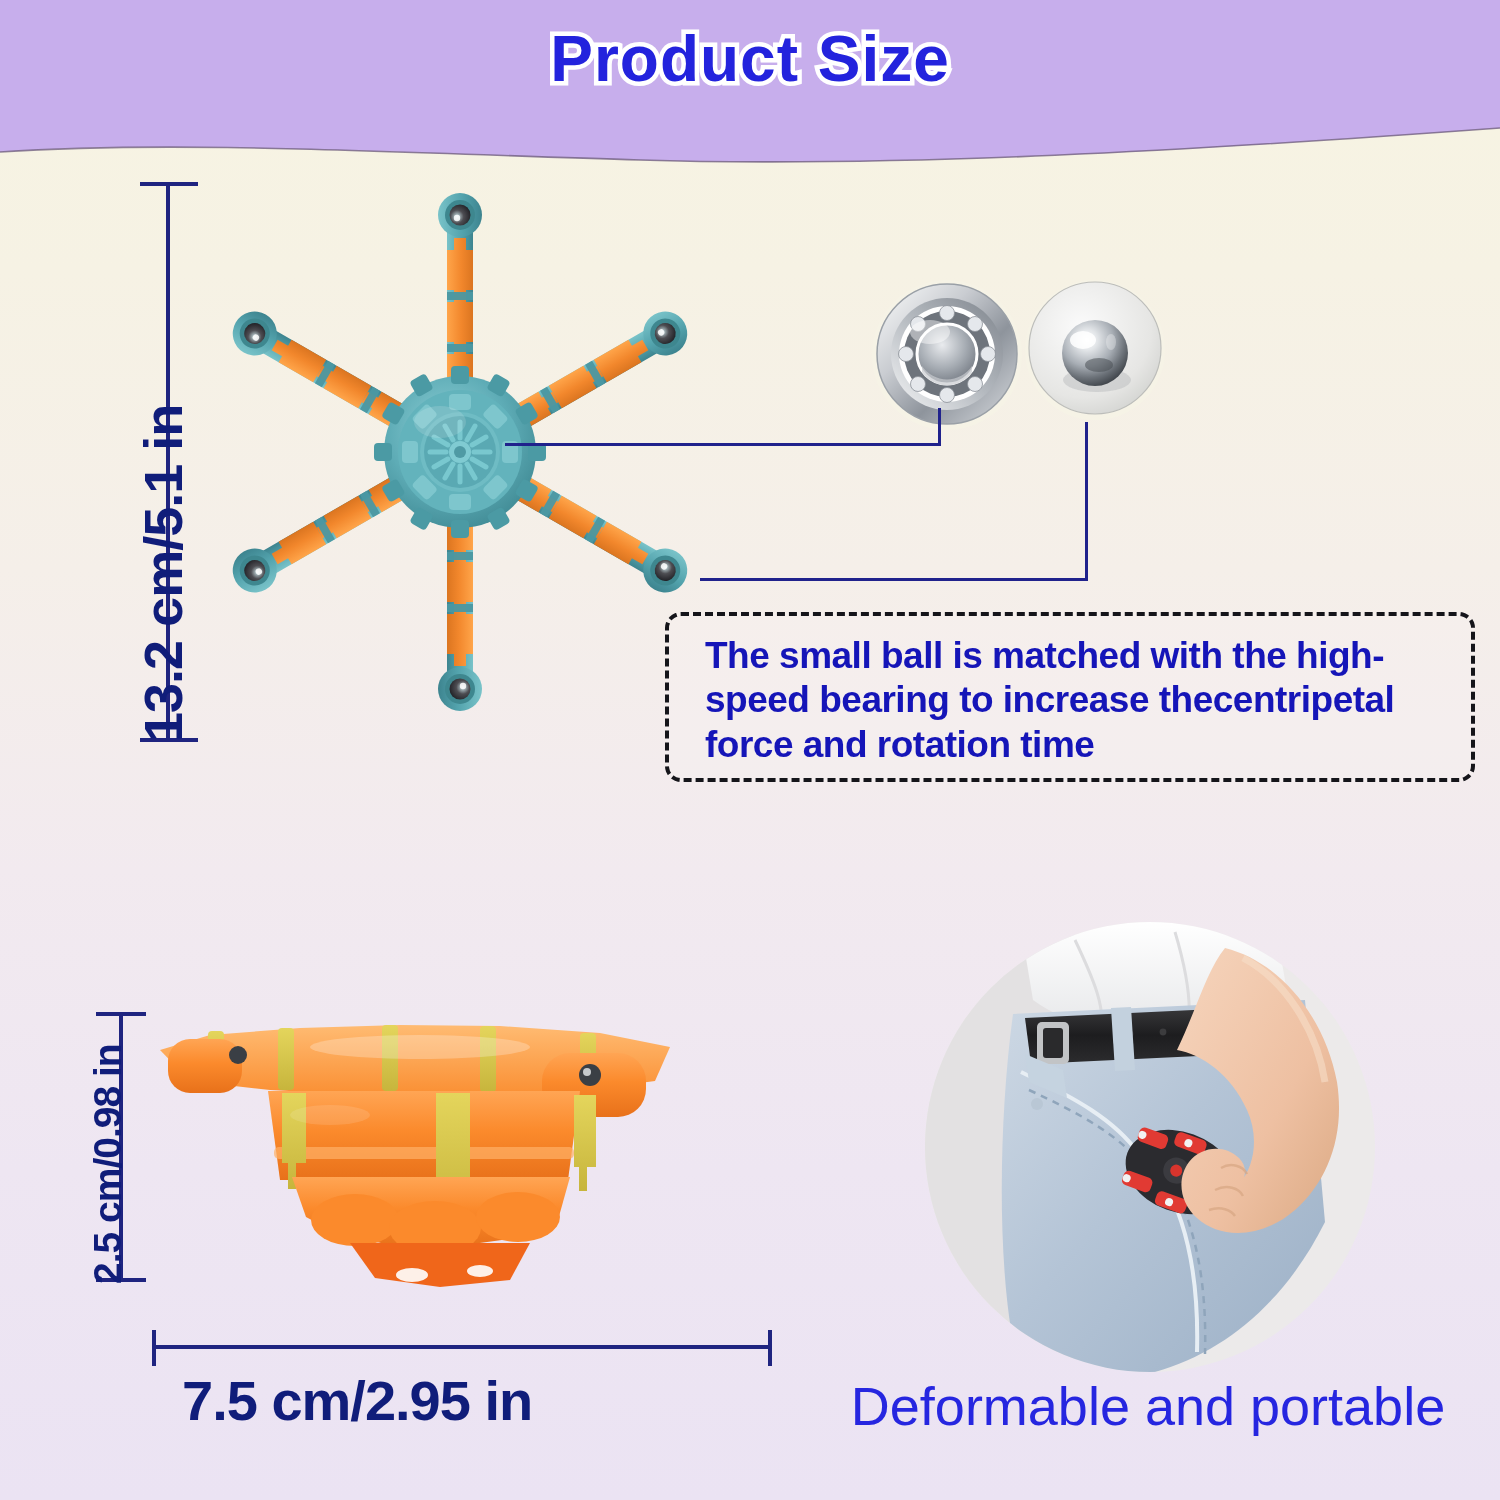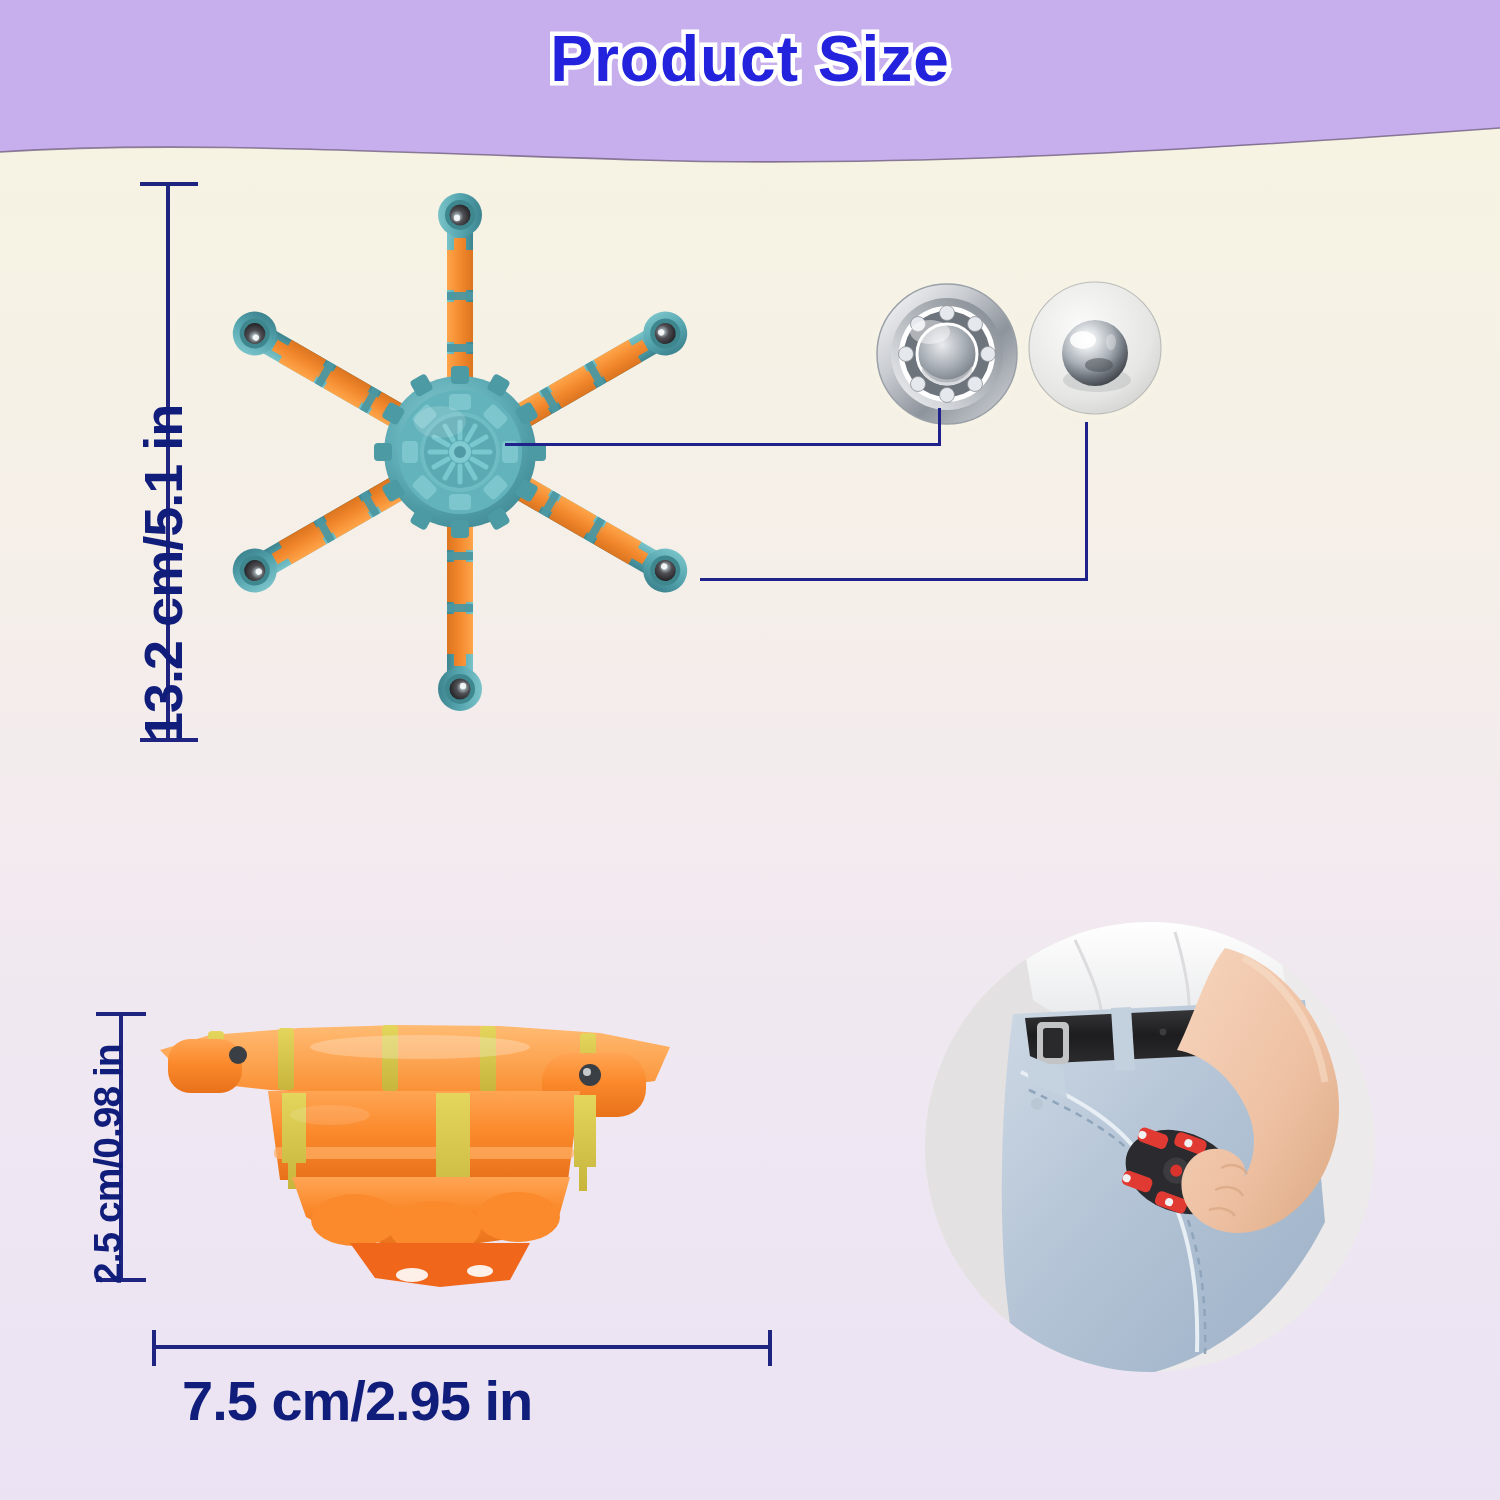--- a/index.html
+++ b/index.html
@@ -438,20 +438,23 @@
       <ellipse cx="86" cy="62" rx="5" ry="8" fill="#ffffff" opacity="0.30"></ellipse>
     </svg>
   </div>
 
   <div class="leader h" style="left:505px; top:443px; width:436px;"></div>
   <div class="leader v" style="left:938px; top:408px; height:38px;"></div>
 
   <div class="leader h" style="left:700px; top:578px; width:388px;"></div>
   <div class="leader v" style="left:1085px; top:422px; height:159px;"></div>
 
+  <div id="callout-box">
+    <div id="callout-text">The small ball is matched with the high-speed bearing to increase thecentripetal force and rotation time</div>
+  </div>
 
   <div class="meas-cap-h" style="left:96px; top:1012px; width:50px;"></div>
   <div class="meas-line-v" style="left:119px; top:1012px; height:270px;"></div>
   <div class="meas-cap-h" style="left:96px; top:1278px; width:50px;"></div>
 
   <div class="dim-label vertical" style="left:86px; top:1284px; font-size:39px;">2.5 cm/0.98 in</div>
 
   <div id="folded-spinner">
     <svg width="545" height="300" viewBox="0 0 545 300">
       <defs>
@@ -600,14 +603,15 @@
                C330,244 334,214 322,188 C306,152 276,132 252,128 C272,86 282,48 300,26 Z" fill="url(#skin)"></path>
       <g stroke="#d9a885" stroke-width="2.5" fill="none" opacity="0.75">
         <path d="M296,246 C306,240 318,244 322,252"></path>
         <path d="M290,268 C302,262 314,266 318,274"></path>
         <path d="M284,288 C296,284 306,288 310,294"></path>
       </g>
       <path d="M318,36 C360,58 392,108 400,160" stroke="#f7ddc8" stroke-width="7" fill="none" opacity="0.6"></path>
     </svg>
   </div>
 
+  <div id="caption-portable">Deformable and portable</div>
 
 </div>
 
 </body></html>

